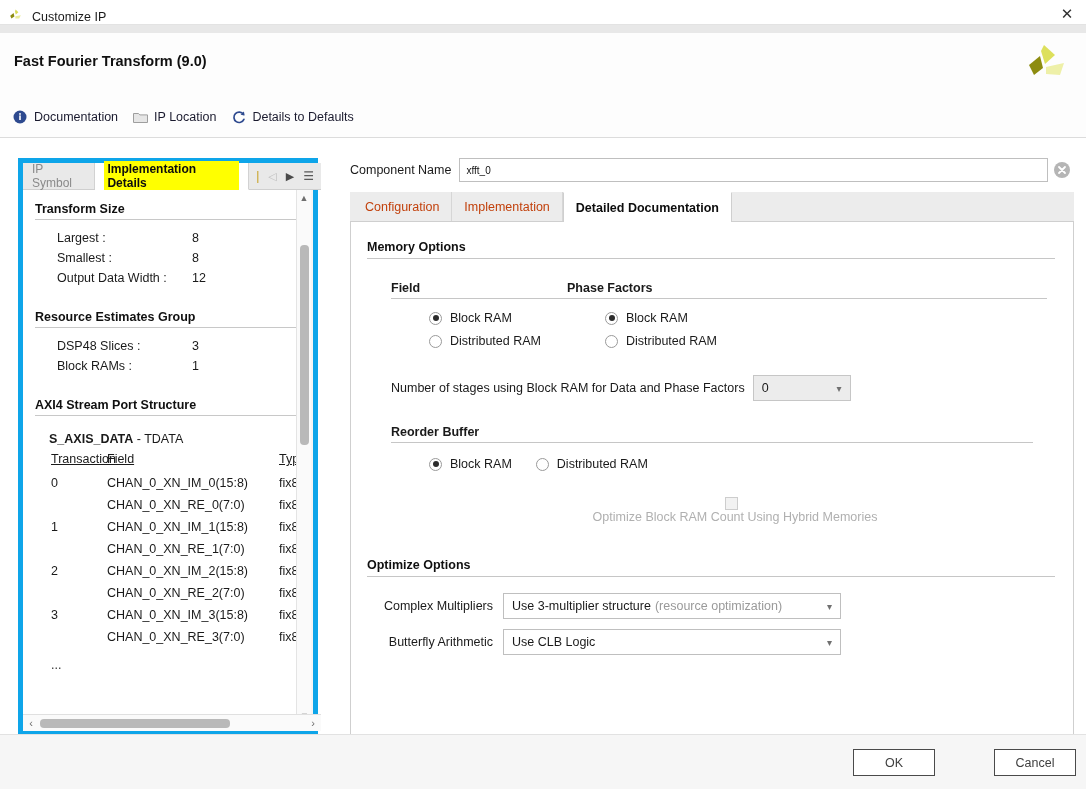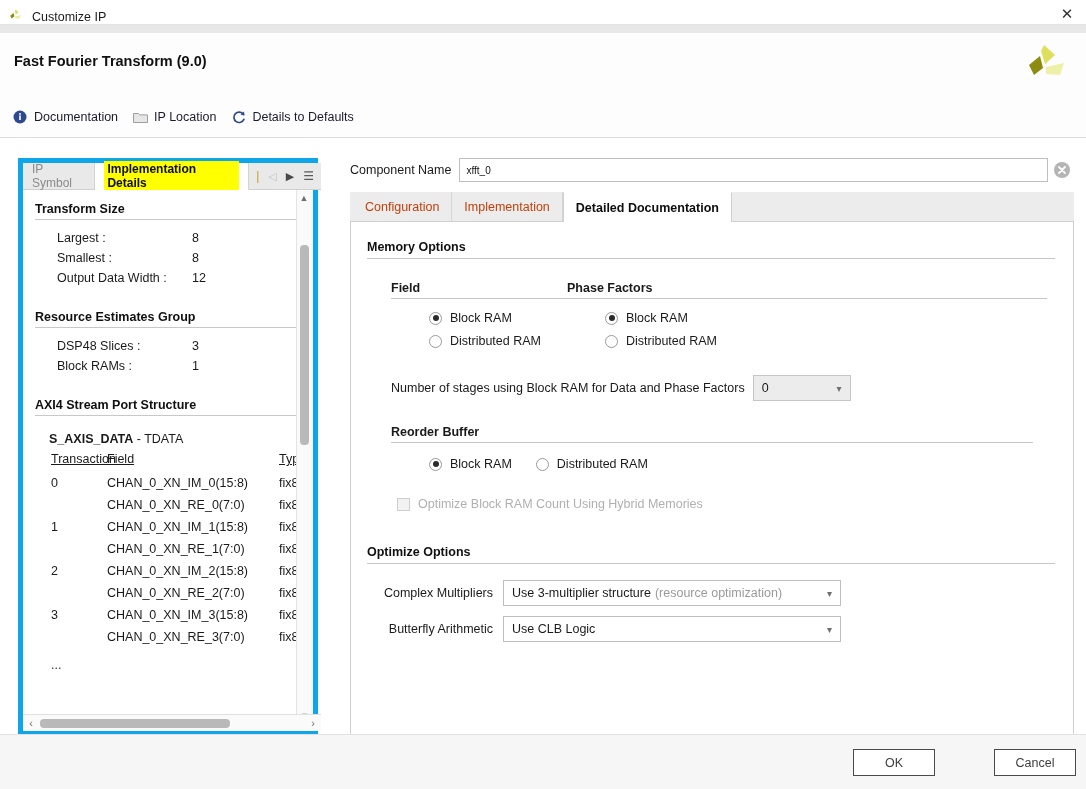--- a/index.html
+++ b/index.html
@@ -524,21 +524,21 @@
           <span class="radio on"></span>
           <span class="radio-label">Block RAM</span>
         </div>
         <div class="radio-row" style="margin:0;">
           <span class="radio"></span>
           <span class="radio-label">Distributed RAM</span>
         </div>
       </div>
     </div>
 
-    <div style="display:flex; align-items:center; margin:26px 0 0 46px;">
+    <div style="display:flex; align-items:center; margin:26px 0 0 46px;flex-direction:column;">
       <span class="cbox"></span>
       <span style="font-size:12.5px; color:#b0b0b0;">Optimize Block RAM Count Using Hybrid Memories</span>
     </div>
 
     <div class="grp-head" style="margin-top:34px;">Optimize Options</div>
     <div class="grp-rule"></div>
 
     <div style="display:flex; align-items:center; margin:16px 0 0 16px;">
       <span class="fld-label" style="width:126px; margin-right:10px;">Complex Multipliers</span>
       <div class="sel" style="width:338px;">

